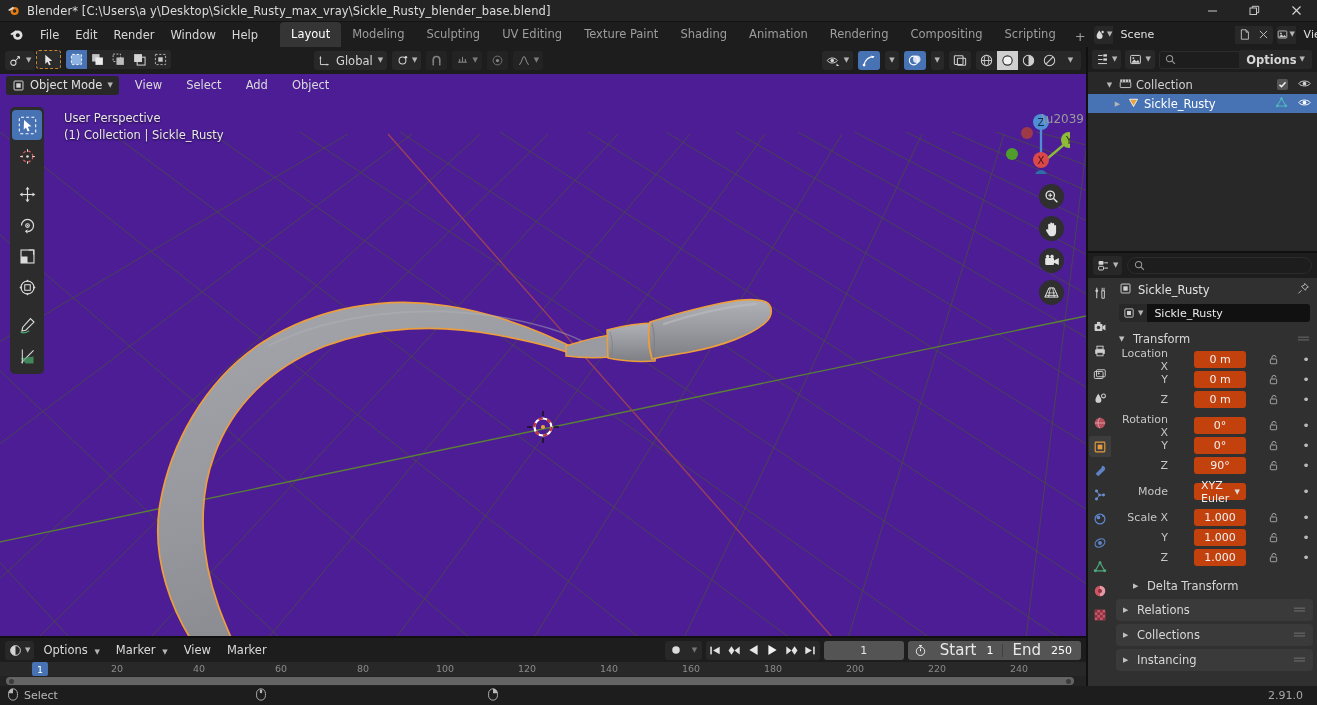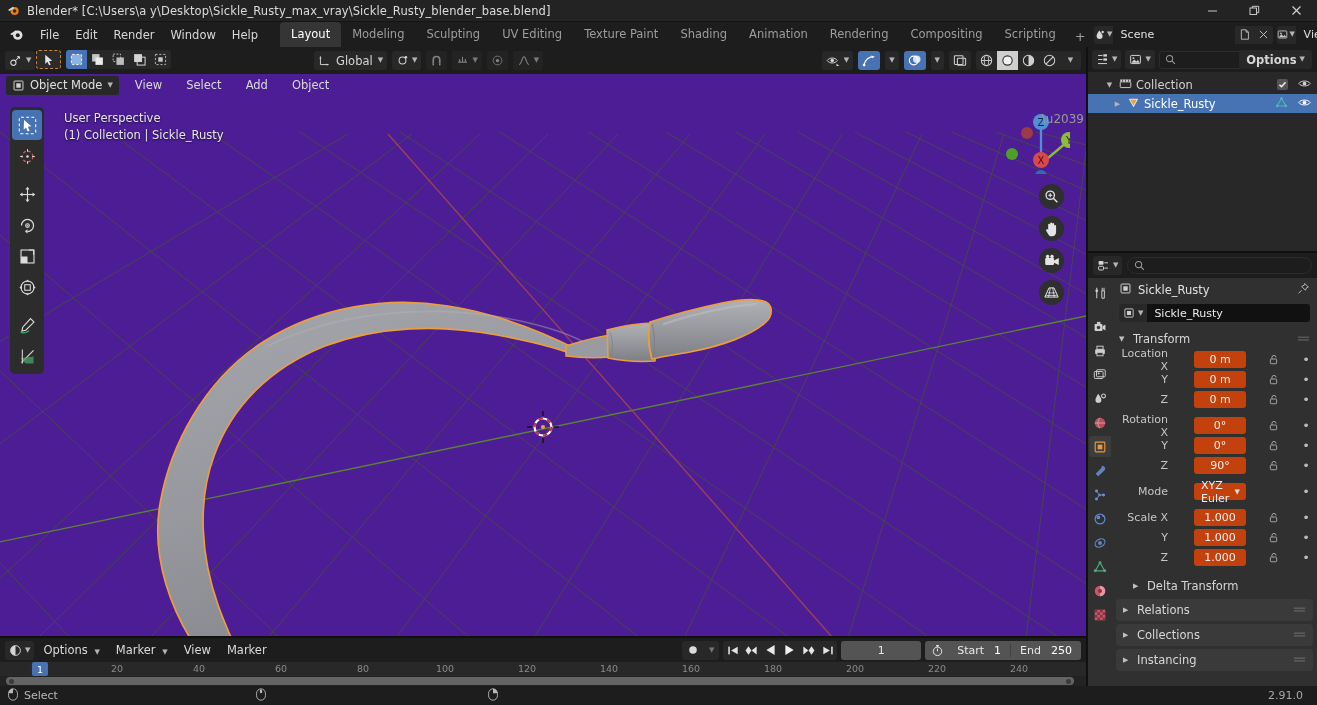--- a/index.html
+++ b/index.html
@@ -202,21 +202,21 @@
   .tl-right { margin-left:auto; display:flex; align-items:center; gap:4px; }
   .rec-grp { display:flex; background:#282828; border-radius:3px; height:19px; align-items:center; }
   .rec-grp > div { display:flex; align-items:center; justify-content:center; }
   .play-grp { display:flex; background:#282828; border-radius:3px; height:19px; overflow:hidden; }
   .play-grp > div { width:19px; display:flex; align-items:center; justify-content:center; color:#e4e4e4; }
   .frame-field {
     background:#545454; height:19px; width:80px; border-radius:3px;
     display:flex; align-items:center; justify-content:center; font-size:11px;
   }
   .se-grp { display:flex; background:#545454; border-radius:3px; height:19px; align-items:center; }
-  .se-lab { padding:0 6px 0 9px; font-size:11px; color:#e8e8e8; }
+  .se-lab { padding:0 6px 0 9px; font-size:15px; color:#e8e8e8; }
   .se-val { padding:0 9px 0 4px; font-size:11px; color:#ffffff; }
   .se-div { width:1px; height:13px; background:#404040; }
   .tl-ruler { position:relative; height:14px; background:#282828; }
   .tick { position:absolute; top:1px; font-size:9.5px; color:#8a8a8a; transform:translateX(-50%); }
   .playhead {
     position:absolute; top:0; height:14px; background:#4772b3;
     border-radius:2px; padding:0 5px; font-size:9.5px; color:#ffffff;
     display:flex; align-items:center; transform:translateX(-50%);
   }
   .tl-scroll { position:relative; height:10px; background:#232323; }

